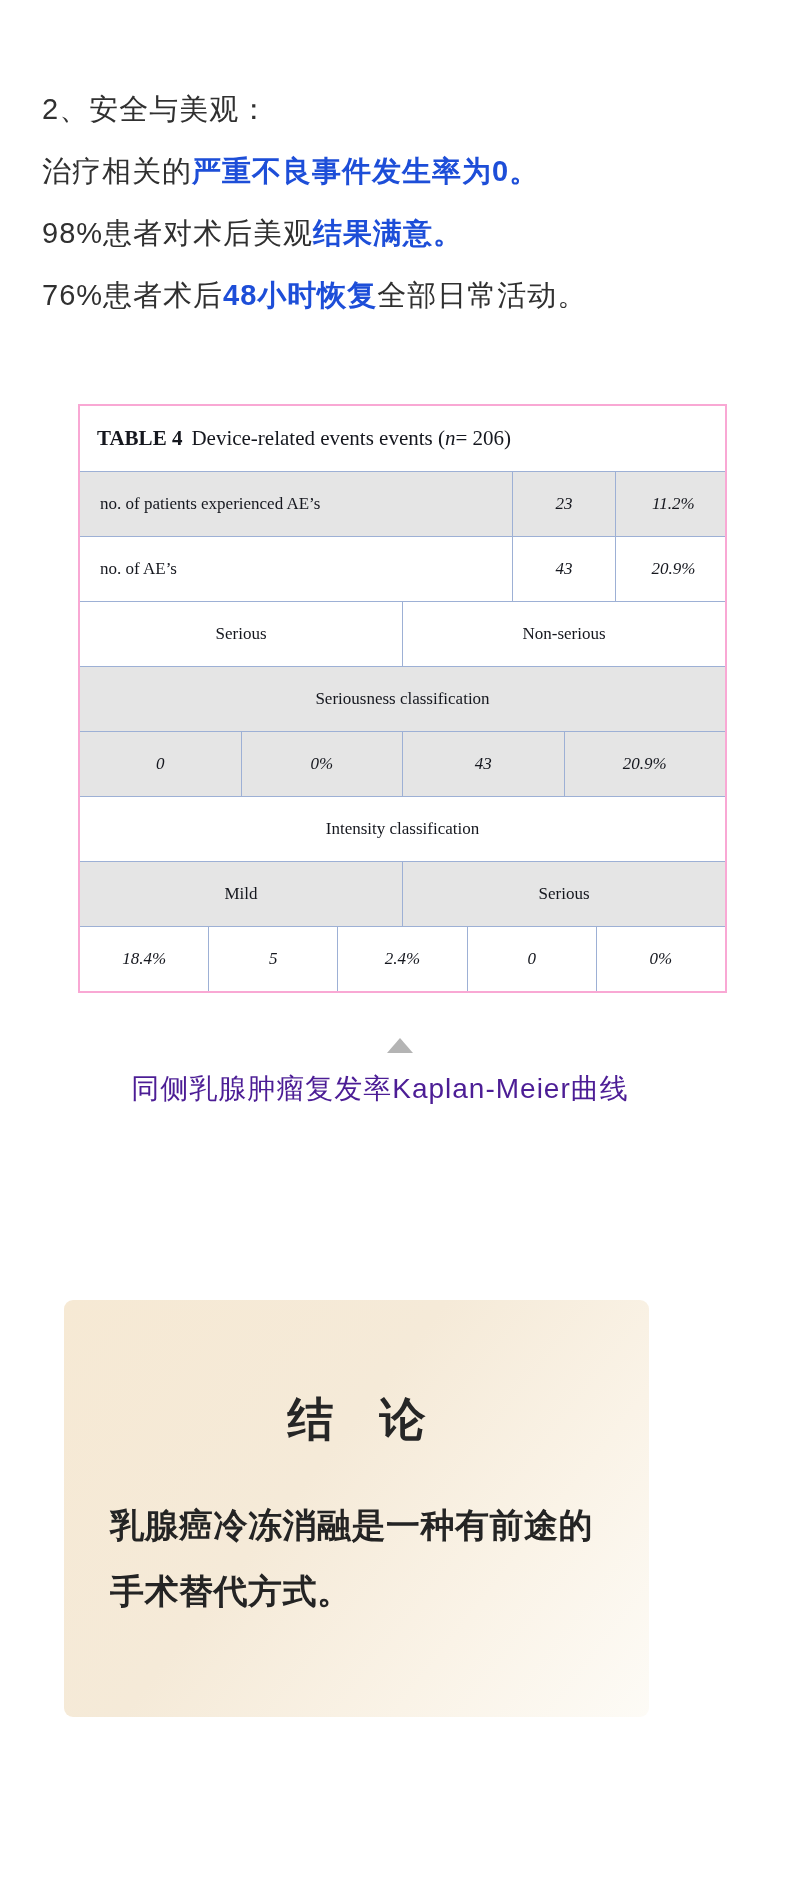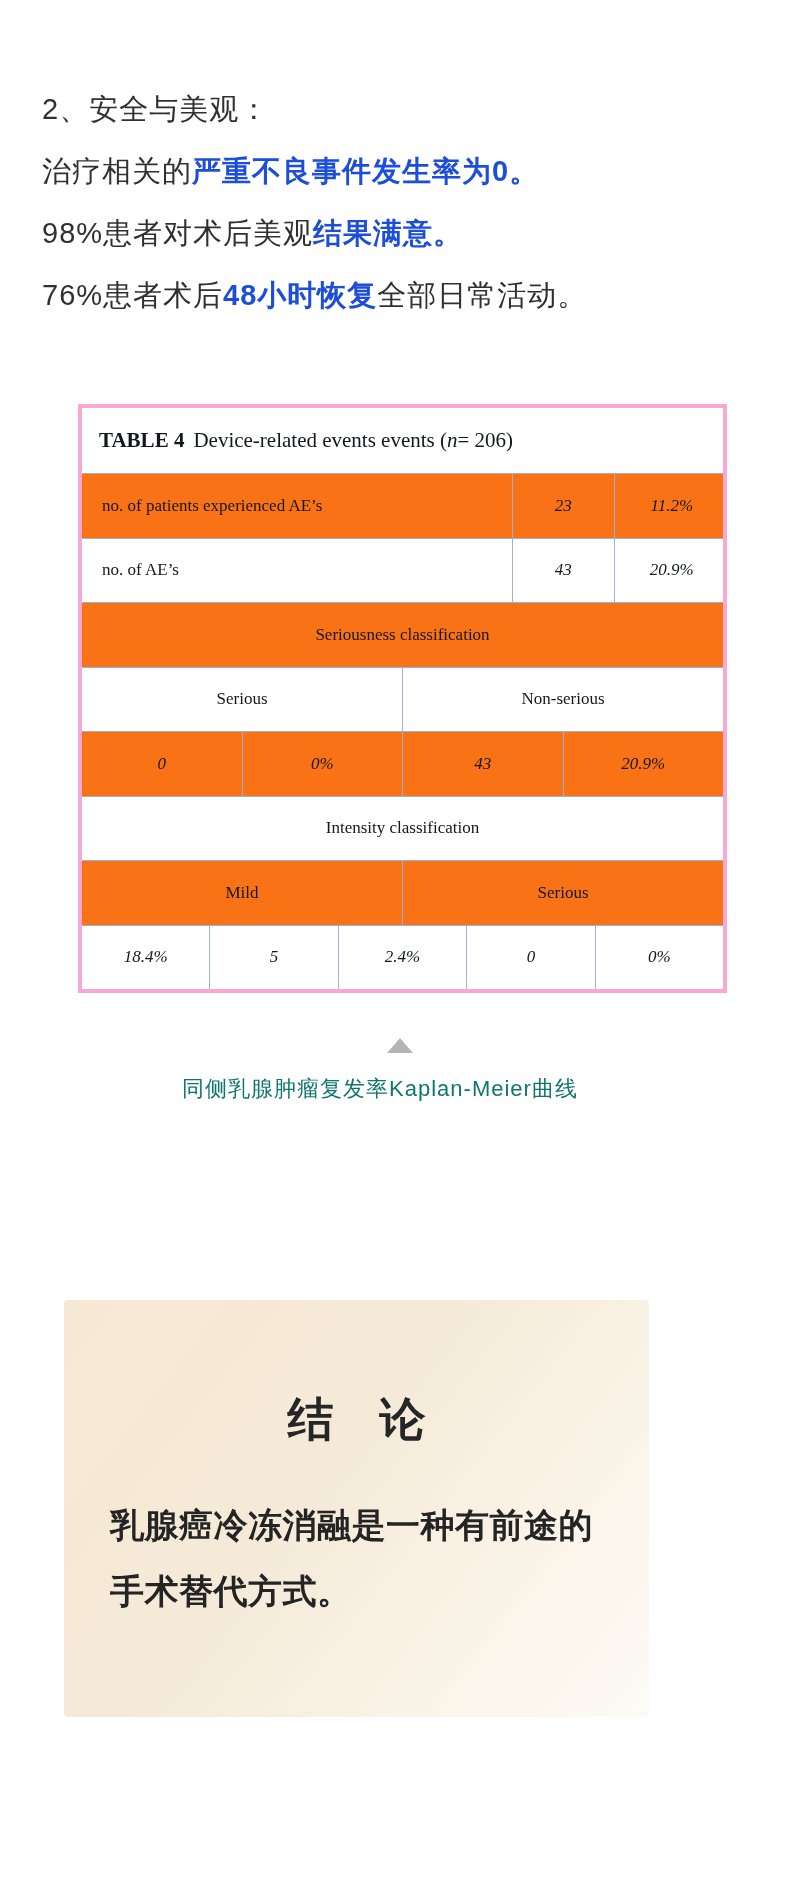--- a/index.html
+++ b/index.html
@@ -7,48 +7,48 @@
         font-family:"Liberation Sans",sans-serif;}
 
   
   .intro{position:absolute;left:42px;top:78px;font-size:29px;line-height:62px;
          color:#303030;letter-spacing:1px;}
   .intro .ln{white-space:nowrap;}
   .intro b{font-weight:700;color:#1d4ed8;}
 
   
   .tbl{position:absolute;left:78px;top:404px;width:649px;height:589px;
-       box-sizing:border-box;border:4px solid #f9a8d4;background:#ffffff;
+       box-sizing:border-box;border:2px solid #f9a8d4;background:#ffffff;
        display:flex;flex-direction:column;
        font-family:"Liberation Serif",serif;color:#15171e;}
   .tbl-title{flex:0 0 65px;display:flex;align-items:center;padding-left:17px;
              font-size:21px;}
   .tbl-title b{font-weight:700;margin-right:9px;}
   .tbl-title i{font-style:italic;}
   .t-row{flex:1;display:flex;border-top:1px solid #9db0d5;min-height:0;}
-  .t-row.blue{background:#f97316;}
+  .t-row.blue{background:#e5e5e5;}
   .cell{flex:1;display:flex;align-items:center;justify-content:center;
         font-size:17px;border-left:1px solid #9db0d5;box-sizing:border-box;}
   .cell:first-child{border-left:none;}
   .cell.label{justify-content:flex-start;padding-left:20px;}
   .cell.num{font-style:italic;}
   .w66{flex:0 0 66.1%;}
   .w16{flex:0 0 15.9%;margin-left:6px;}
   .w18{flex:0 0 18%;}
 
   
   .fig-arrow{position:absolute;left:387px;top:1038px;width:0;height:0;
              border-left:13px solid transparent;border-right:13px solid transparent;
              border-bottom:15px solid #b4b4b4;}
   .fig-caption{position:absolute;left:0;top:1072px;width:760px;text-align:center;
-               font-size:22px;line-height:34px;color:#0f766e;letter-spacing:1px;}
+               font-size:28px;line-height:34px;color:#4c1d95;letter-spacing:1px;}
 
   
   .conclusion{position:absolute;left:64px;top:1300px;width:585px;height:417px;
-              box-sizing:border-box;border-radius:4px;
+              box-sizing:border-box;border-radius:9px;
               background:linear-gradient(128deg,#f6e9d4 0%,#f5ead8 42%,#faf3e7 72%,#fdfbf6 100%);}
   .conclusion h2{margin:94px 0 0;text-align:center;
                  font-family:"Liberation Serif",serif;font-weight:700;
                  font-size:46px;line-height:52px;color:#262626;}
   .conclusion p{margin:46px 46px 0;font-size:34px;font-weight:700;
                 line-height:66px;color:#242424;letter-spacing:0.5px;}
 </style>
 </head>
 <body>
 
@@ -74,27 +74,27 @@
       <div class="cell num w16">23</div>
       <div class="cell num w18">11.2%</div>
     </div>
 
     <div class="t-row">
       <div class="cell label w66">no. of AE’s</div>
       <div class="cell num w16">43</div>
       <div class="cell num w18">20.9%</div>
     </div>
 
-    <div class="t-row blue">
-      <div class="cell">Seriousness classification</div>
-    </div>
-
     <div class="t-row">
       <div class="cell">Serious</div>
       <div class="cell">Non-serious</div>
+    </div>
+
+    <div class="t-row blue">
+      <div class="cell">Seriousness classification</div>
     </div>
 
     <div class="t-row blue">
       <div class="cell num">0</div>
       <div class="cell num">0%</div>
       <div class="cell num">43</div>
       <div class="cell num">20.9%</div>
     </div>
 
     <div class="t-row">

